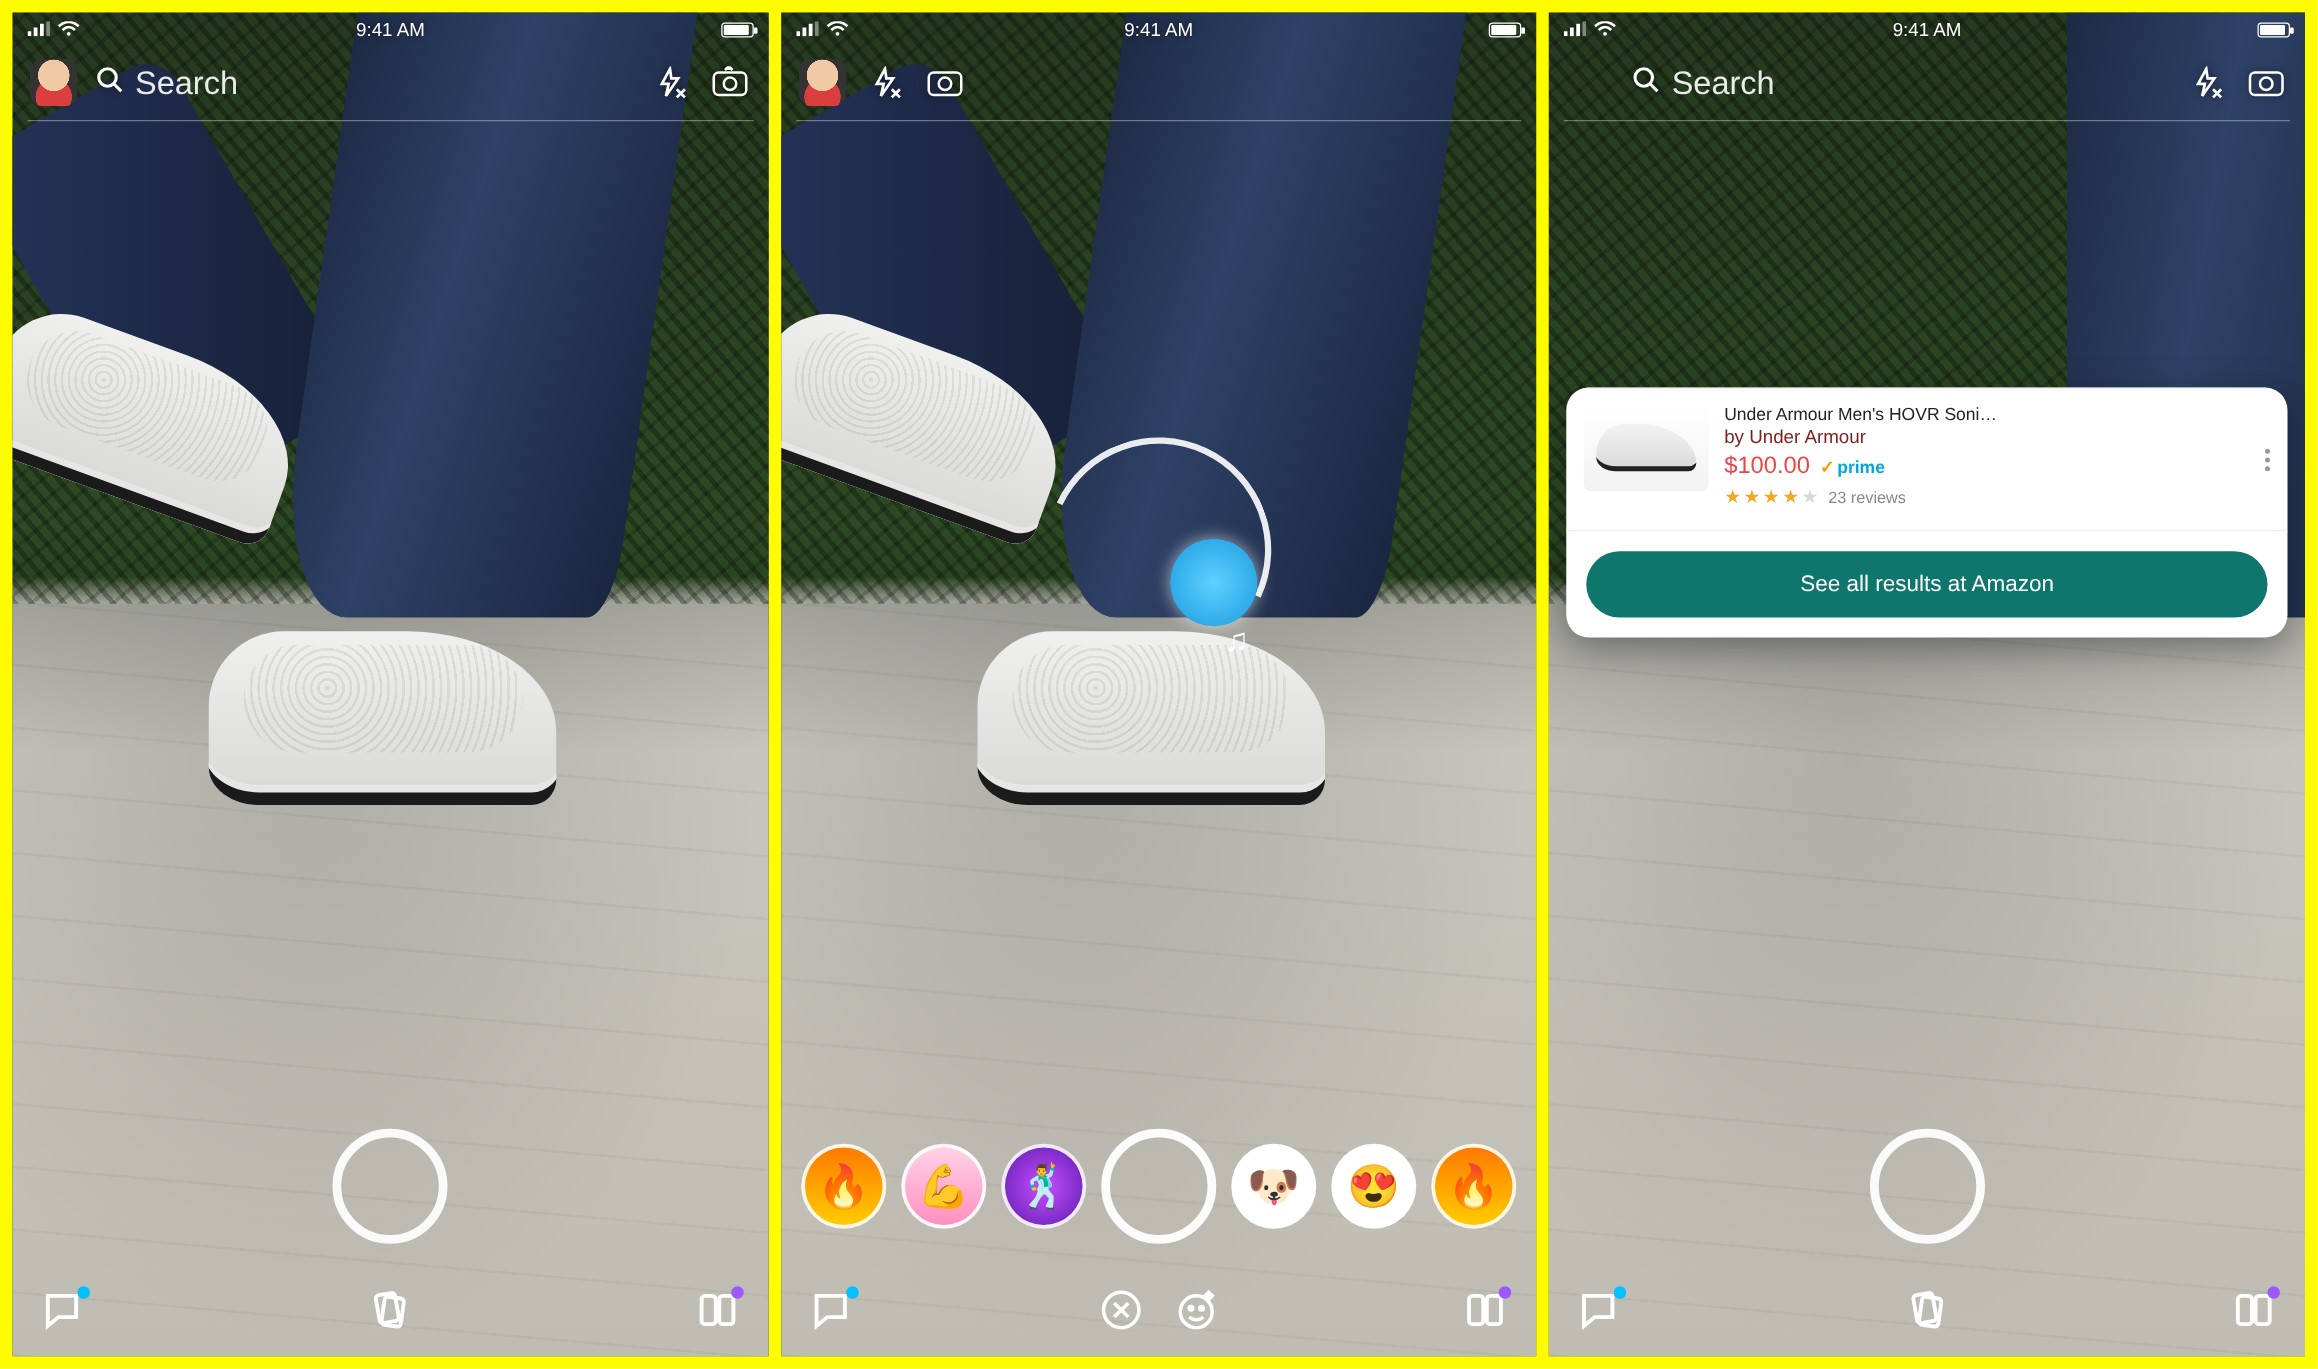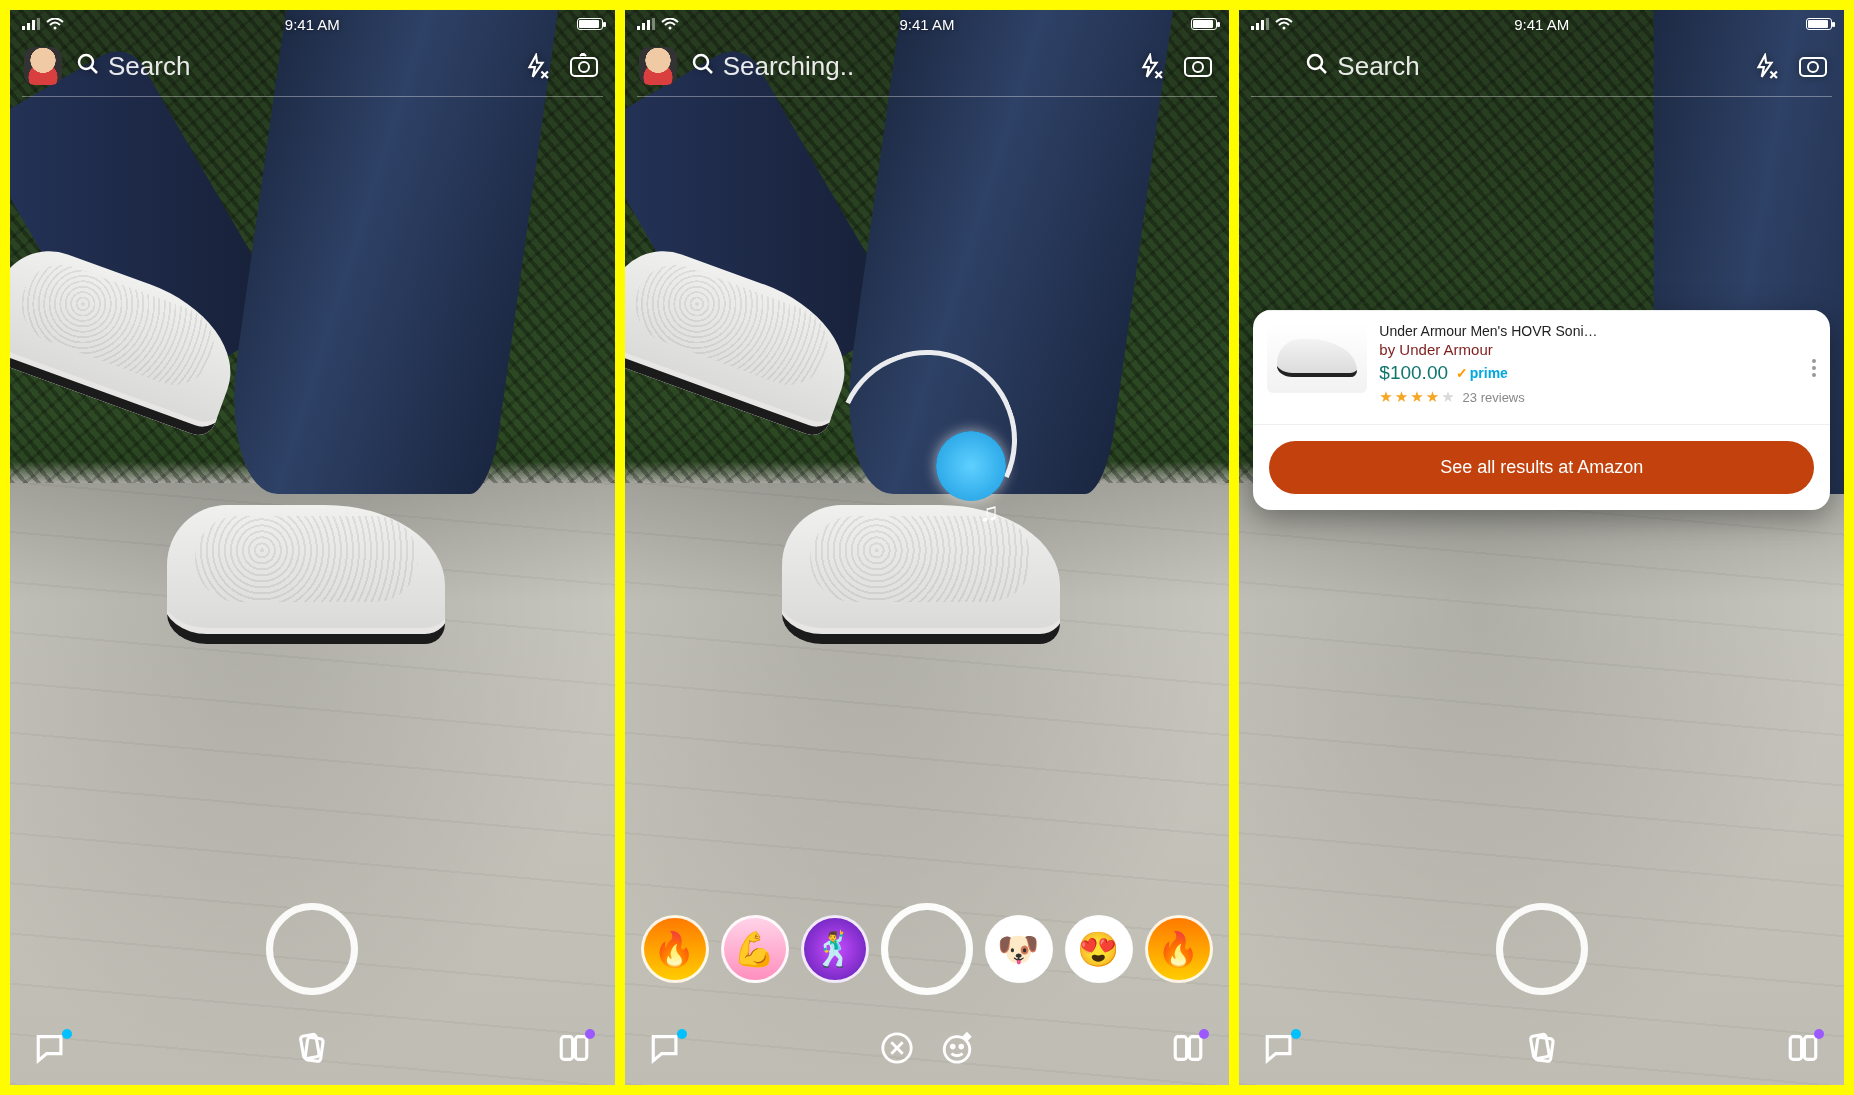--- a/index.html
+++ b/index.html
@@ -243,36 +243,36 @@
   .thumb .mini-shoe {
     width: 80%; height: 55%;
     background: linear-gradient(#f3f3f3,#d9d9d9);
     border-radius: 30px 60px 8px 20px / 30px 40px 8px 14px;
     box-shadow: inset 0 -6px 0 -2px #222;
   }
   .prod-info { flex:1; min-width:0;}
   .prod-title { font-size: 14px; font-weight:500; color:#222; white-space:nowrap; overflow:hidden; text-overflow:ellipsis;}
   .prod-brand { font-size: 15px; color:#7f1d1d; margin-top:2px;}
   .price-row { display:flex; align-items:center; gap:8px; margin-top:4px;}
-  .price { font-size: 19px; font-weight:500; color:#0f766e;}
+  .price { font-size: 19px; font-weight:500; color:#ef4444;}
   .prime { font-size: 14px; color:#00a8e1; font-weight:600;}
   .prime::before{ content:"✓"; color:#f90; margin-right:2px; font-weight:700;}
   .rating-row { display:flex; align-items:center; gap:2px; margin-top:4px;}
   .star { color:#f5a623; font-size:15px;}
   .star.empty{ color:#d9d9d9;}
   .reviews { font-size:13px; color:#888; margin-left:6px;}
   .kebab {
     position:absolute; right: 14px; top: 50%; transform:translateY(-50%);
     display:flex; flex-direction:column; gap:3px;
   }
   .kebab span{ width:4px; height:4px; background:#999; border-radius:50%;}
   .card-footer { padding: 16px;}
   .cta {
     display:block;
-    background:#c2410c;
+    background:#0f766e;
     color:#fff;
     text-align:center;
     padding: 16px;
     border-radius: 999px;
     font-size: 18px;
     font-weight:500;
   }
 </style>
 </head>
 <body>
@@ -395,29 +395,20 @@
     <span class="center">9:41 AM</span>
     <span class="right">
         <span class="battery">
           <span class="fill"></span>
         </span>
       </span>
   </div>
 
   <div class="topbar">
     <div class="avatar"></div>
-    <div class="search-wrap">
-      <span>
-        <svg width="24" height="24" viewBox="0 0 24 24" fill="none" stroke="#fff" stroke-width="2.5">
-            <circle cx="10" cy="10" r="7"></circle>
-            <line x1="15" y1="15" x2="21" y2="21"></line>
-          </svg>
-      </span>
-      <span class="search-text">Searching..</span>
-    </div>
     <div class="icon-btn">
       <svg width="26" height="26" viewBox="0 0 24 24" fill="none" stroke="#fff" stroke-width="2">
           <polygon points="12,2 6,13 11,13 9,22 18,9 13,9"></polygon>
           <line x1="17" y1="17" x2="23" y2="23"></line>
           <line x1="23" y1="17" x2="17" y2="23"></line>
         </svg>
     </div>
     <div class="icon-btn">
       <svg width="30" height="26" viewBox="0 0 30 26" fill="none" stroke="#fff" stroke-width="2">
           <rect x="2" y="5" width="26" height="18" rx="4"></rect>

